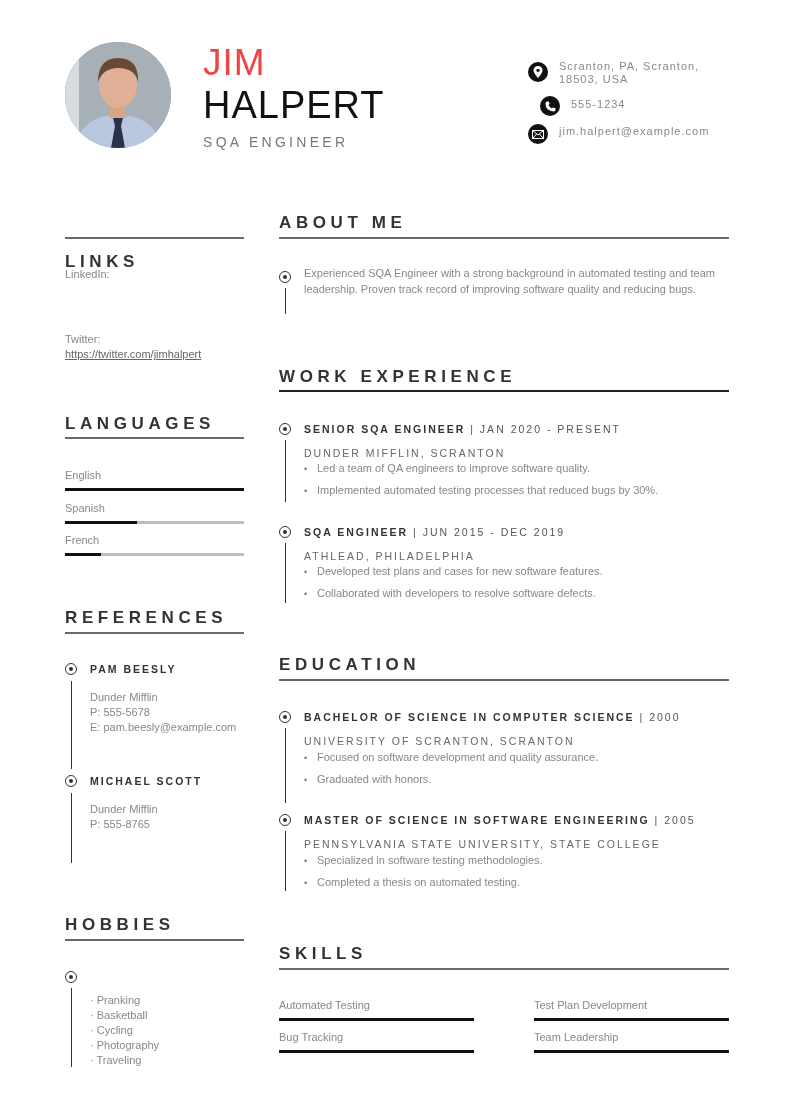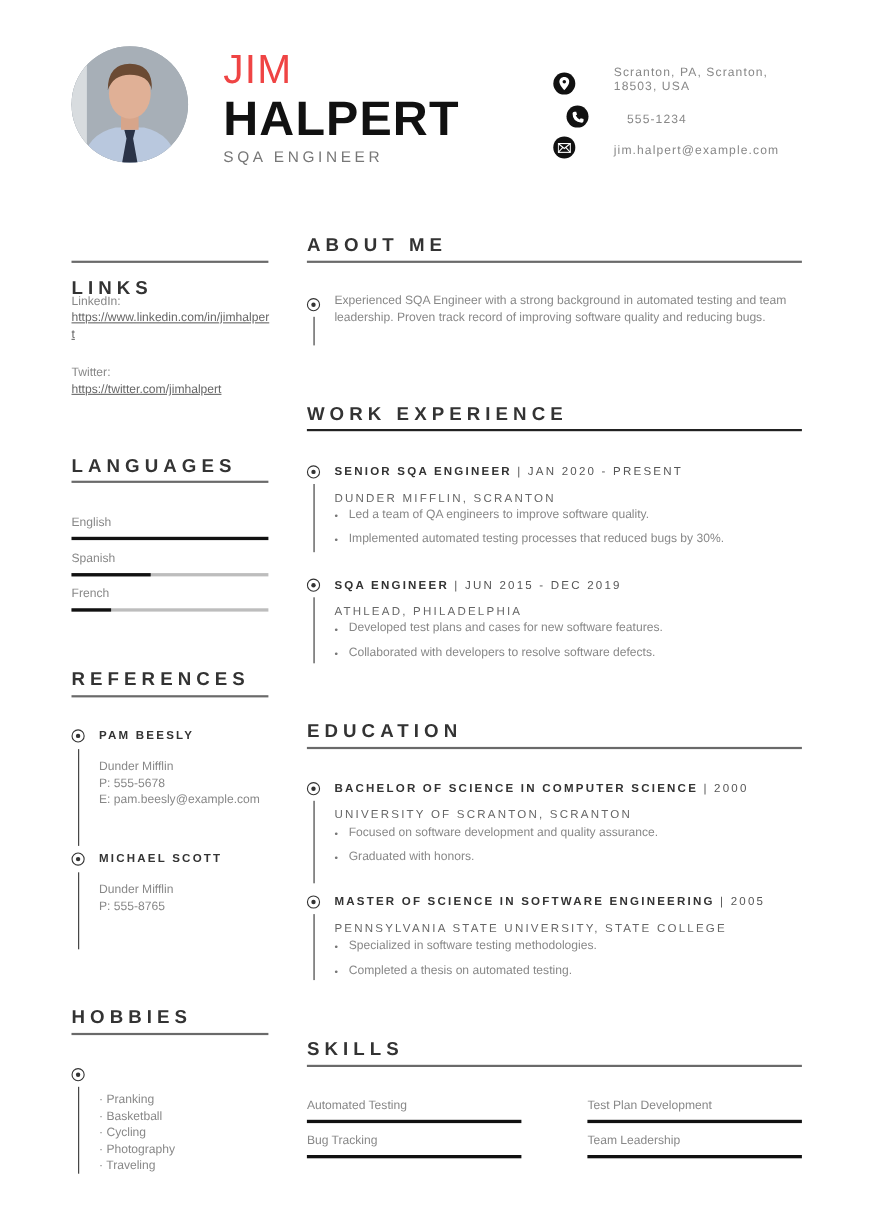--- a/index.html
+++ b/index.html
@@ -7,24 +7,24 @@
   body { font-family: "DejaVu Sans", sans-serif; color: #333; position: relative; }
 
   .abs { position: absolute; }
 
   
   .photo {
     left: 65px; top: 42px; width: 106px; height: 106px; border-radius: 50%;
     overflow: hidden; background: #9aa3ab;
   }
   .first-name { left: 203px; top: 42px; font-size: 37px; font-weight: 300; color: #ef4444; letter-spacing: 1px; font-family: "Liberation Sans", sans-serif; }
-  .last-name { left: 203px; top: 84px; font-size: 44px; font-weight: 700; color: #111; letter-spacing: 1px; font-family: "Liberation Sans", sans-serif; }
+  .last-name { left: 203px; top: 84px; font-size: 38px; font-weight: 400; color: #111; letter-spacing: 1px; font-family: "Liberation Sans", sans-serif; }
   .job-title { left: 203px; top: 134px; font-size: 14px; color: #777; letter-spacing: 3.3px; font-family: "Liberation Sans", sans-serif; }
 
-  .contact-row { left: 503px; display: flex; align-items: flex-end; gap: 24px; }
+  .contact-row { left: 528px; display: flex; align-items: flex-start; }
   .contact-icon {
     width: 20px; height: 20px; border-radius: 50%; background: #111; flex: none;
     display: flex; align-items: center; justify-content: center; margin-right: 11px;
   }
   .contact-text { font-size: 11px; color: #888; letter-spacing: 1px; line-height: 13px; font-family: "Liberation Sans", sans-serif; width: 160px; }
 
   
   .sec-title { font-size: 17px; font-weight: 700; letter-spacing: 4.6px; color: #333; font-family: "Liberation Sans", sans-serif; }
   .sec-rule { height: 2px; background: #6a6a6a; }
 
@@ -94,21 +94,20 @@
       </svg>
   </span>
   <span class="contact-text" style="margin-top:1px; width:180px;">jim.halpert@example.com</span>
 </div>
 
 <div class="abs sec-title" style="left:65px; top:213px;margin-top:39px;">LINKS</div>
 <div class="abs sec-rule" style="left:65px; top:237px; width:179px;"></div>
 
 <div class="abs small-text" style="left:65px; top:267px; width:180px;">
   <div>LinkedIn:</div>
-  <div class="link" style="word-break:break-all;">https://www.linkedin.com/in/jimhalpert</div>
 </div>
 <div class="abs small-text" style="left:65px; top:332px; width:180px;">
   <div>Twitter:</div>
   <div class="link">https://twitter.com/jimhalpert</div>
 </div>
 
 <div class="abs sec-title" style="left:65px; top:414px;">LANGUAGES</div>
 <div class="abs sec-rule" style="left:65px; top:437px; width:179px;"></div>
 
 <div class="abs" style="left:65px; top:468px; width:179px;">

